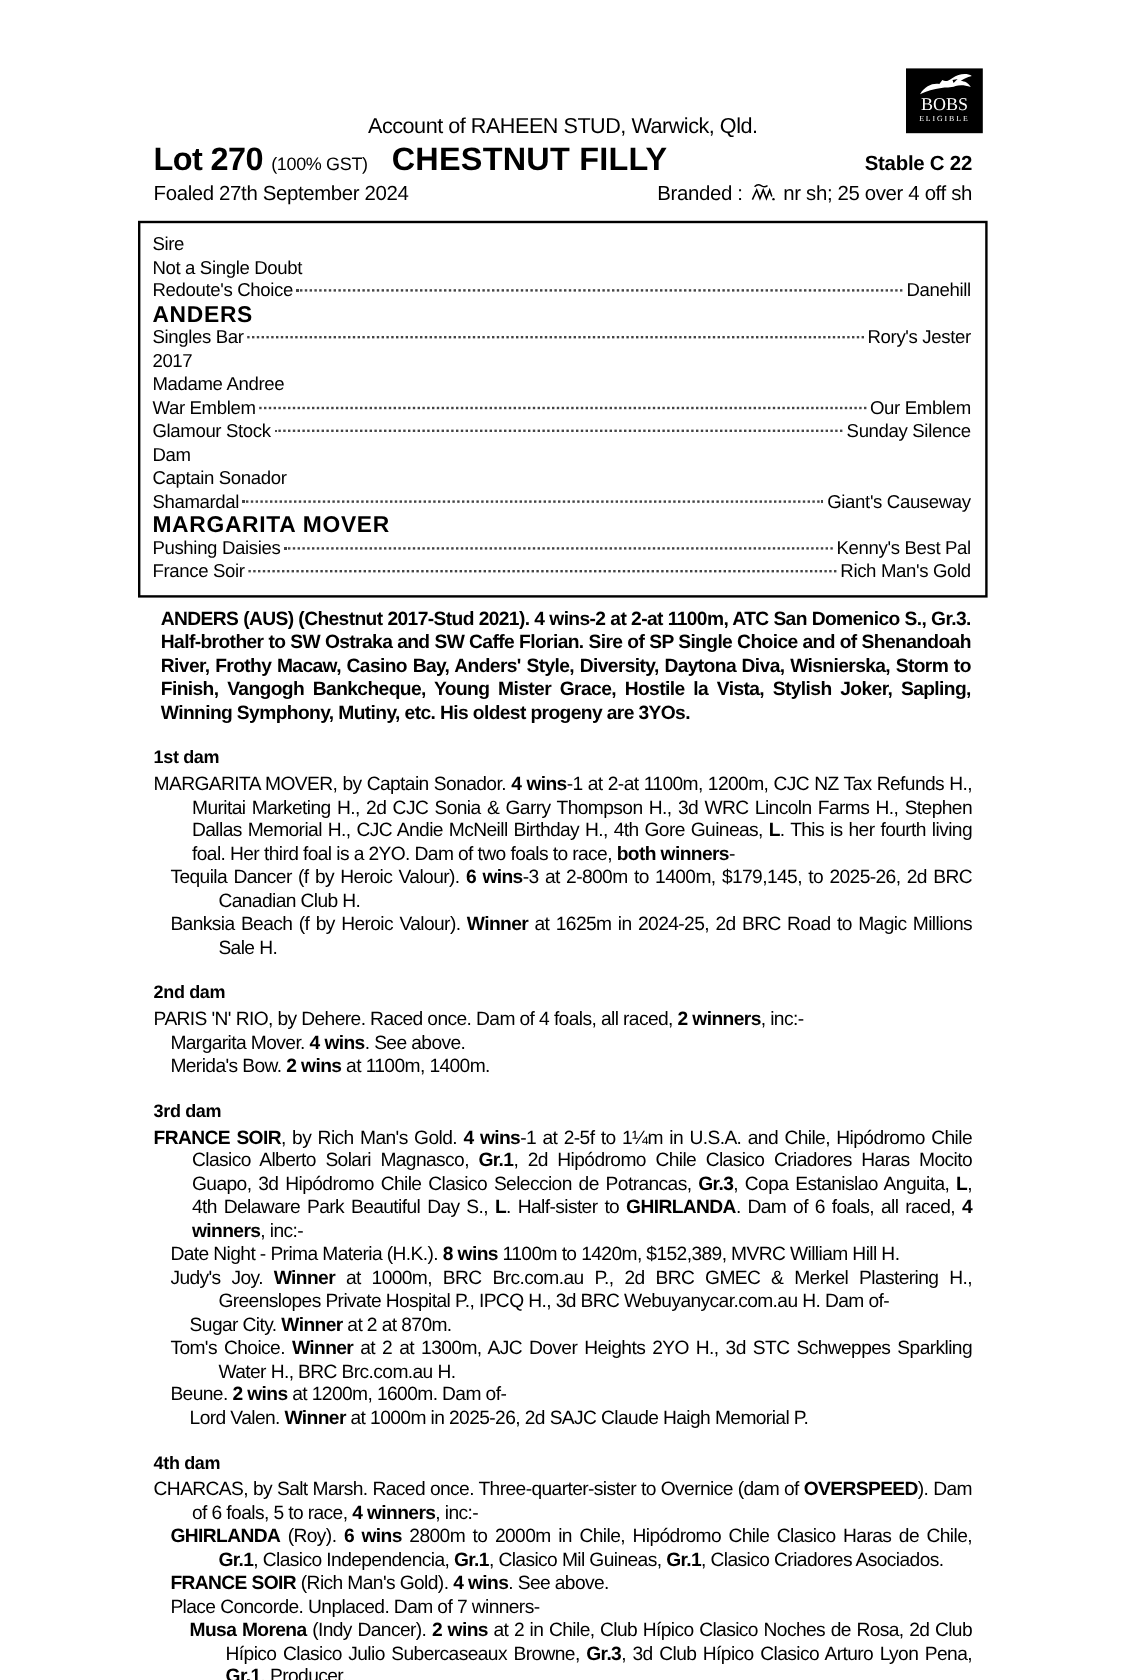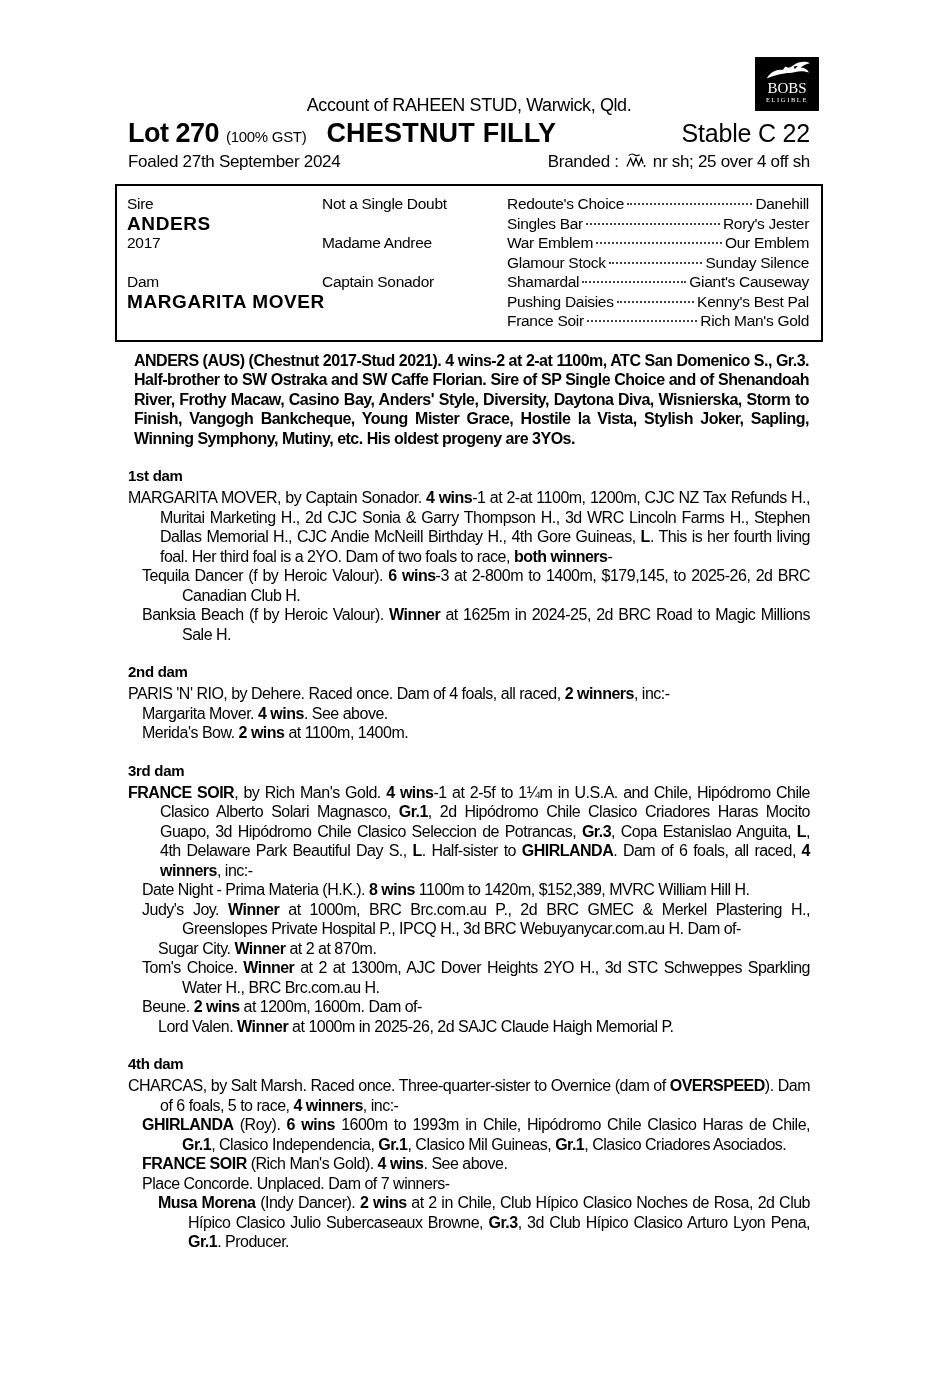--- a/index.html
+++ b/index.html
@@ -15,42 +15,42 @@
   
   .account{
     padding-top:94px;
     font-weight:normal;font-size:18px;line-height:22px;
     letter-spacing:-0.4px;text-align:center;
   }
   .lot-line{display:flex;align-items:baseline;margin-top:2px;white-space:nowrap;}
   .lot-label{font-size:27px;font-weight:bold;letter-spacing:-0.5px;}
   .gst{font-size:15px;margin-left:7px;letter-spacing:-0.3px;}
   .horse-name{font-size:27px;font-weight:bold;margin-left:20px;letter-spacing:0.2px;}
-  .stable{margin-left:auto;font-size:25px;font-weight:normal;letter-spacing:-0.2px;}
+  .stable{margin-left:auto;font-size:17px;font-weight:bold;letter-spacing:-0.2px;}
   .foaled-line{display:flex;align-items:center;margin-top:3px;font-size:17px;letter-spacing:-0.3px;}
   .branded{margin-left:auto;display:flex;align-items:center;}
   .brand-mark{margin:0 5px 2px 5px;}
 
   
   .bobs{
     position:absolute;top:57px;right:119px;
     width:64px;height:54px;background:#000;color:#fff;
     text-align:center;overflow:hidden;
   }
   .bobs-title{font-family:"Liberation Serif","DejaVu Serif",serif;font-size:15px;line-height:14px;margin-top:0;}
   .bobs-sub{font-family:"Liberation Serif","DejaVu Serif",serif;font-size:6.5px;letter-spacing:1.6px;line-height:9px;}
 
   
   .ped-table{
     border:2px solid #000;
     margin:12px -13px 0 -13px;
     padding:8px 12px 9px 10px;
     font-size:15.5px;letter-spacing:-0.3px;
   }
-  .ped-row{display:flex;line-height:19.5px;}
+  .ped-row{display:flex;line-height:19.5px;flex-direction:column;}
   .ped-c1{width:195px;flex:none;white-space:nowrap;overflow:visible;}
   .ped-c2{width:185px;flex:none;white-space:nowrap;}
   .ped-c3{flex:1;display:flex;align-items:baseline;min-width:0;}
   .ped-bold{font-weight:bold;font-size:19px;letter-spacing:0.6px;}
   .gp,.ggp{white-space:nowrap;}
   .leader{flex:1;min-width:8px;border-bottom:2px dotted #444;margin:0 3px;transform:translateY(-4px);}
 
   
   .sire-summary{
     margin-top:9px;padding:0 1px 0 6px;
@@ -188,20 +188,20 @@
         <div class="dam-heading">3rd dam</div>
         <div class="para p0"><span class="b">FRANCE SOIR</span><span>, by Rich Man's Gold. </span><span class="b">4 wins</span><span>-1 at 2-5f to 1¼m in U.S.A. and Chile, Hipódromo Chile Clasico Alberto Solari Magnasco, </span><span class="b">Gr.1</span><span>, 2d Hipódromo Chile Clasico Criadores Haras Mocito Guapo, 3d Hipódromo Chile Clasico Seleccion de Potrancas, </span><span class="b">Gr.3</span><span>, Copa Estanislao Anguita, </span><span class="b">L</span><span>, 4th Delaware Park Beautiful Day S., </span><span class="b">L</span><span>. Half-sister to </span><span class="b">GHIRLANDA</span><span>. Dam of 6 foals, all raced, </span><span class="b">4 winners</span><span>, inc:-</span></div>
         <div class="para p1"><span>Date Night - Prima Materia (H.K.). </span><span class="b">8 wins</span><span> 1100m to 1420m, $152,389, MVRC William Hill H.</span></div>
         <div class="para p1"><span>Judy's Joy. </span><span class="b">Winner</span><span> at 1000m, BRC Brc.com.au P., 2d BRC GMEC &amp; Merkel Plastering H., Greenslopes Private Hospital P., IPCQ H., 3d BRC Webuyanycar.com.au H. Dam of-</span></div>
         <div class="para p2"><span>Sugar City. </span><span class="b">Winner</span><span> at 2 at 870m.</span></div>
         <div class="para p1"><span>Tom's Choice. </span><span class="b">Winner</span><span> at 2 at 1300m, AJC Dover Heights 2YO H., 3d STC Schweppes Sparkling Water H., BRC Brc.com.au H.</span></div>
         <div class="para p1"><span>Beune. </span><span class="b">2 wins</span><span> at 1200m, 1600m. Dam of-</span></div>
         <div class="para p2"><span>Lord Valen. </span><span class="b">Winner</span><span> at 1000m in 2025-26, 2d SAJC Claude Haigh Memorial P.</span></div>
         <div class="dam-heading">4th dam</div>
         <div class="para p0"><span>CHARCAS, by Salt Marsh. Raced once. Three-quarter-sister to Overnice (dam of </span><span class="b">OVERSPEED</span><span>). Dam of 6 foals, 5 to race, </span><span class="b">4 winners</span><span>, inc:-</span></div>
-        <div class="para p1"><span class="b">GHIRLANDA</span><span> (Roy). </span><span class="b">6 wins</span><span> 1600m to 1993m in Chile, Hipódromo Chile Clasico Haras de Chile, </span><span class="b">Gr.1</span><span>, Clasico Independencia, </span><span class="b">Gr.1</span><span>, Clasico Mil Guineas, </span><span class="b">Gr.1</span><span>, Clasico Criadores Asociados.</span></div>
+        <div class="para p1"><span class="b">GHIRLANDA</span><span> (Roy). </span><span class="b">6 wins</span><span> 2800m to 2000m in Chile, Hipódromo Chile Clasico Haras de Chile, </span><span class="b">Gr.1</span><span>, Clasico Independencia, </span><span class="b">Gr.1</span><span>, Clasico Mil Guineas, </span><span class="b">Gr.1</span><span>, Clasico Criadores Asociados.</span></div>
         <div class="para p1"><span class="b">FRANCE SOIR</span><span> (Rich Man's Gold). </span><span class="b">4 wins</span><span>. See above.</span></div>
         <div class="para p1"><span>Place Concorde. Unplaced. Dam of 7 winners-</span></div>
         <div class="para p2"><span class="b">Musa Morena</span><span> (Indy Dancer). </span><span class="b">2 wins</span><span> at 2 in Chile, Club Hípico Clasico Noches de Rosa, 2d Club Hípico Clasico Julio Subercaseaux Browne, </span><span class="b">Gr.3</span><span>, 3d Club Hípico Clasico Arturo Lyon Pena, </span><span class="b">Gr.1</span><span>. Producer.</span></div>
       </div>
 
   </div>
 </div>
 
 </body></html>

